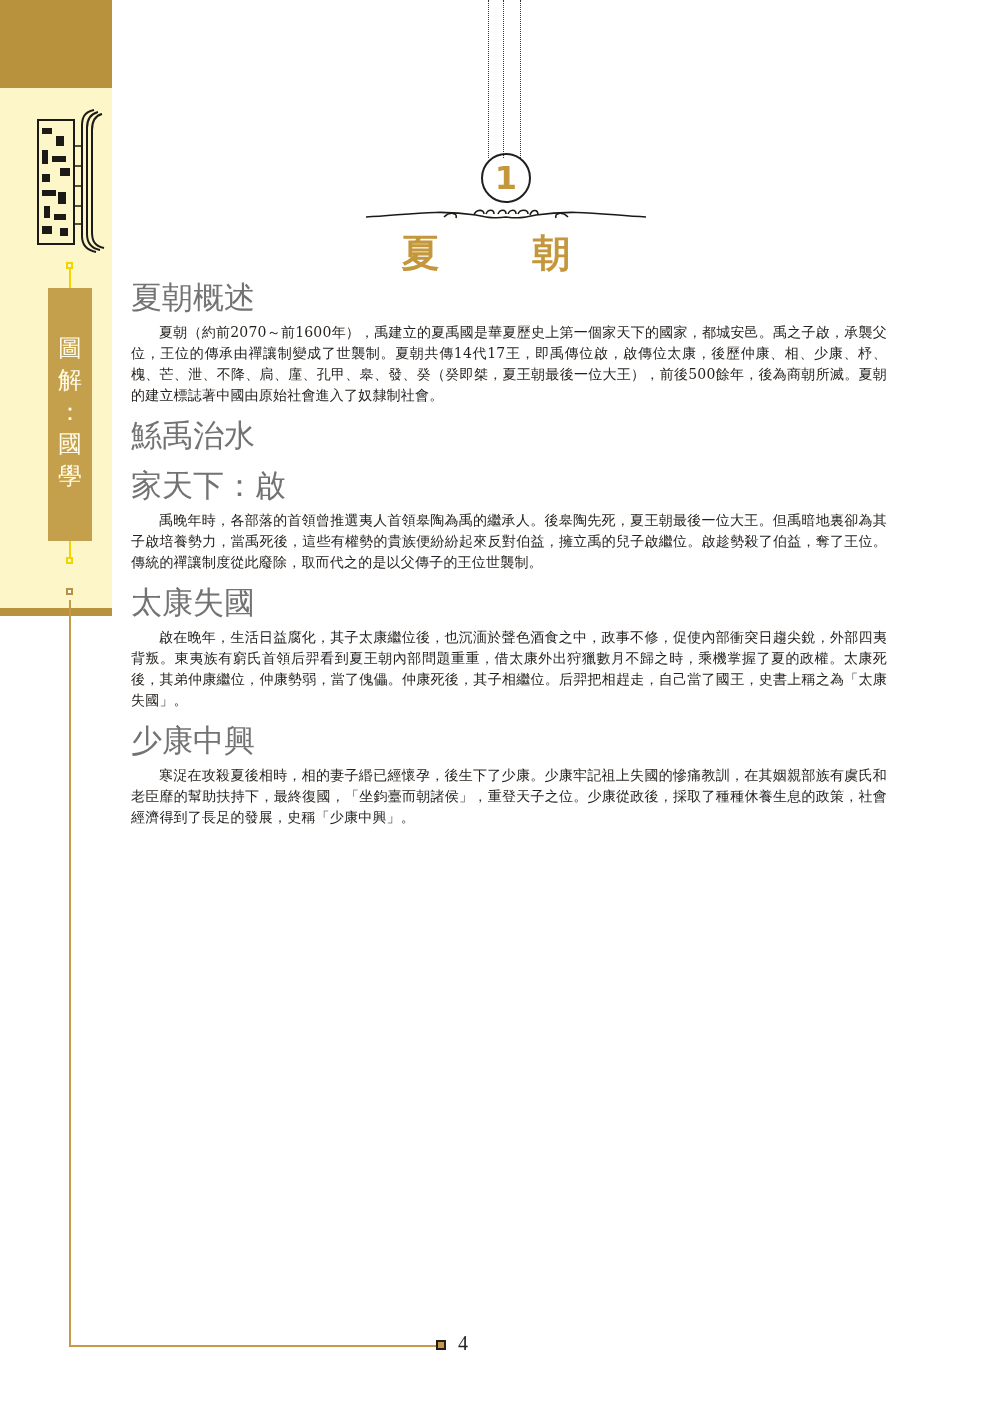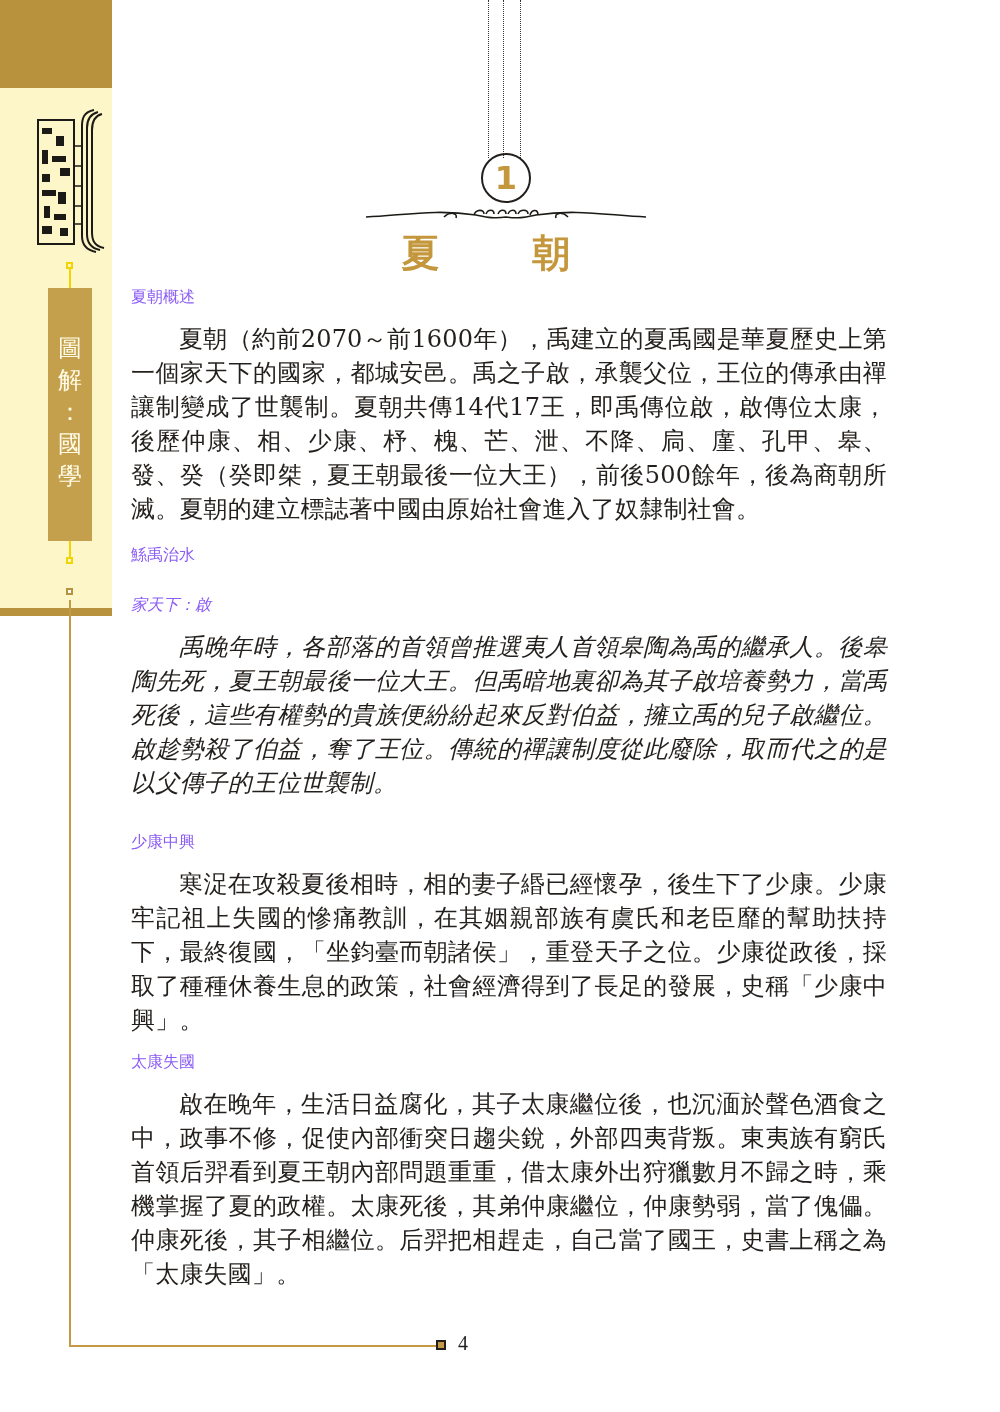--- a/index.html
+++ b/index.html
@@ -42,24 +42,24 @@
   .flourish { position: absolute; left: 366px; top: 205px; width: 280px; height: 24px; }
   .chapter-title {
     position: absolute; left: 0; width: 1012px; top: 228px; text-align: center;
     font-family: "DejaVu Sans", sans-serif; font-weight: bold; font-size: 38px; color: #c4973c;
     letter-spacing: 40px;
   }
 
   
   .content { position: absolute; left: 131px; top: 282px; width: 756px; }
   .section-heading {
-    font-size: 16px; color: #8b5cf6; margin: 0; line-height: 30px; font-weight: normal;
+    font-size: 31px; color: #737373; margin: 0; line-height: 30px; font-weight: normal;
   }
   .para {
-    font-size: 24px; line-height: 34px; margin: 10px 0 0 0;
+    font-size: 14px; line-height: 21px; margin: 10px 0 0 0;
     text-indent: 2em; text-align: justify; letter-spacing: 0.2px;
   }
   .sec { margin-bottom: 10px; }
   .sec + .sec { margin-top: 0; }
 </style>
 </head>
 <body>
 
 <div class="side-top"></div>
 <div class="side-panel"></div>
@@ -122,25 +122,25 @@
 <div class="chapter-title">夏 朝</div>
 
 <div class="content">
   <div class="sec" style="margin-bottom:14px;">
     <h2 class="section-heading">夏朝概述</h2>
     <p class="para">夏朝（約前2070～前1600年），禹建立的夏禹國是華夏歷史上第一個家天下的國家，都城安邑。禹之子啟，承襲父位，王位的傳承由禪讓制變成了世襲制。夏朝共傳14代17王，即禹傳位啟，啟傳位太康，後歷仲康、相、少康、杼、槐、芒、泄、不降、扃、廑、孔甲、皋、發、癸（癸即桀，夏王朝最後一位大王），前後500餘年，後為商朝所滅。夏朝的建立標誌著中國由原始社會進入了奴隸制社會。</p>
   </div>
   <div class="sec" style="margin-bottom:20px;">
     <h2 class="section-heading">鯀禹治水</h2>
   </div>
-  <div class="sec" style="margin-bottom:27px;font-style:italic;">
+  <div class="sec" style="margin-bottom:14px;">
     <h2 class="section-heading">家天下：啟</h2>
     <p class="para">禹晚年時，各部落的首領曾推選夷人首領皋陶為禹的繼承人。後皋陶先死，夏王朝最後一位大王。但禹暗地裏卻為其子啟培養勢力，當禹死後，這些有權勢的貴族便紛紛起來反對伯益，擁立禹的兒子啟繼位。啟趁勢殺了伯益，奪了王位。傳統的禪讓制度從此廢除，取而代之的是以父傳子的王位世襲制。</p>
+  </div>
+  <div class="sec" style="margin-bottom:14px;">
+    <h2 class="section-heading">太康失國</h2>
+    <p class="para">啟在晚年，生活日益腐化，其子太康繼位後，也沉湎於聲色酒食之中，政事不修，促使內部衝突日趨尖銳，外部四夷背叛。東夷族有窮氏首領后羿看到夏王朝內部問題重重，借太康外出狩獵數月不歸之時，乘機掌握了夏的政權。太康死後，其弟仲康繼位，仲康勢弱，當了傀儡。仲康死後，其子相繼位。后羿把相趕走，自己當了國王，史書上稱之為「太康失國」。</p>
   </div>
   <div class="sec">
     <h2 class="section-heading">少康中興</h2>
     <p class="para">寒浞在攻殺夏後相時，相的妻子緡已經懷孕，後生下了少康。少康牢記祖上失國的慘痛教訓，在其姻親部族有虞氏和老臣靡的幫助扶持下，最終復國，「坐鈞臺而朝諸侯」，重登天子之位。少康從政後，採取了種種休養生息的政策，社會經濟得到了長足的發展，史稱「少康中興」。</p>
   </div>
-  <div class="sec" style="margin-bottom:14px;">
-    <h2 class="section-heading">太康失國</h2>
-    <p class="para">啟在晚年，生活日益腐化，其子太康繼位後，也沉湎於聲色酒食之中，政事不修，促使內部衝突日趨尖銳，外部四夷背叛。東夷族有窮氏首領后羿看到夏王朝內部問題重重，借太康外出狩獵數月不歸之時，乘機掌握了夏的政權。太康死後，其弟仲康繼位，仲康勢弱，當了傀儡。仲康死後，其子相繼位。后羿把相趕走，自己當了國王，史書上稱之為「太康失國」。</p>
-  </div>
 </div>
 
 </body></html>

